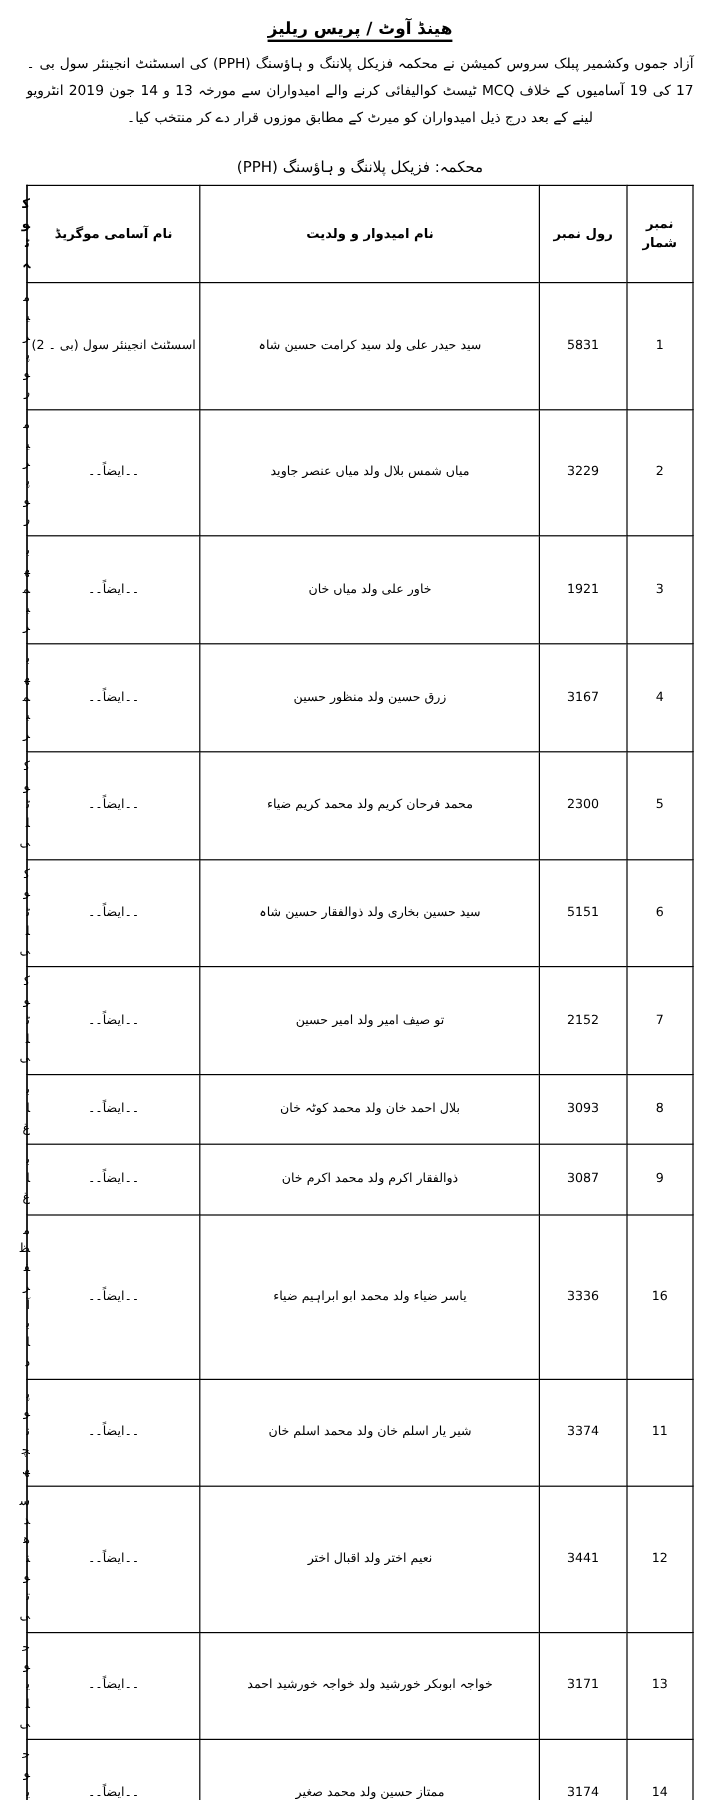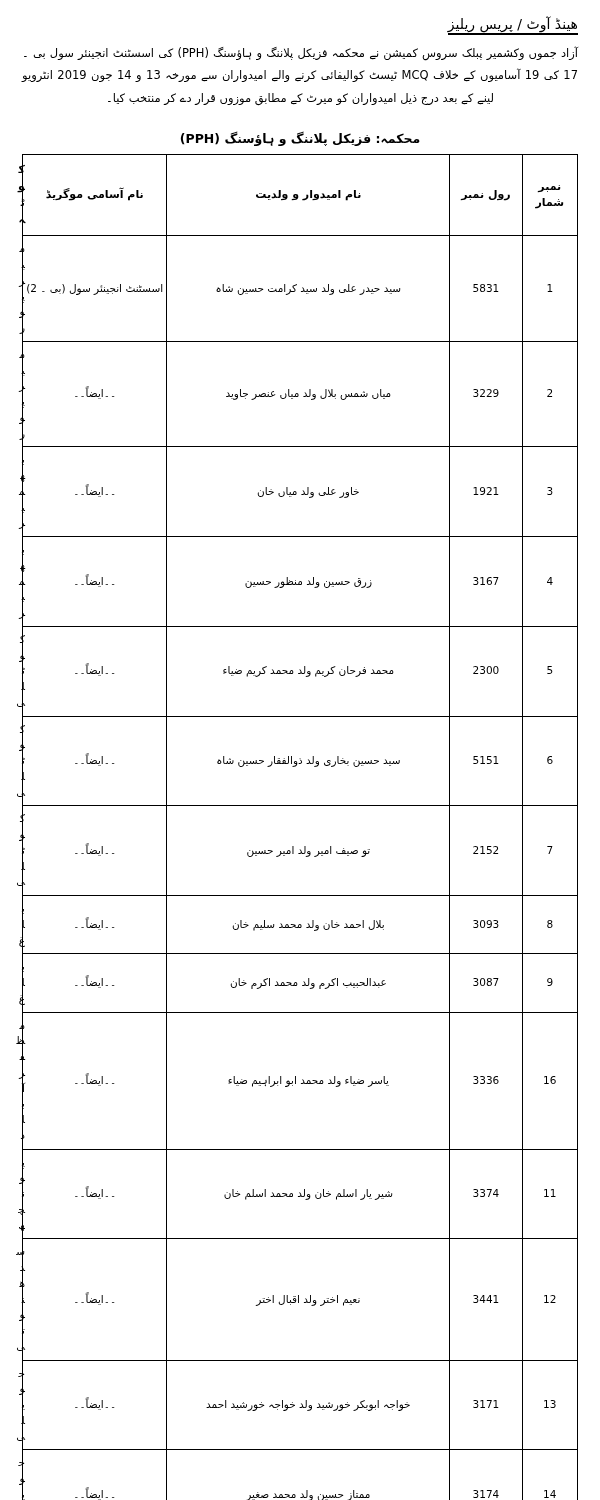--- a/index.html
+++ b/index.html
@@ -13,41 +13,41 @@
     font-family: "DejaVu Sans", sans-serif;
     color: #000000;
     direction: rtl;
   }
   .page {
     width: 600px;
     box-sizing: border-box;
     padding: 14px 22px 10px 22px;
   }
   .heading-underline {
-    text-align: right;
+    text-align: center;
     font-size: 14px;
-    font-weight: normal;
+    font-weight: bold;
     letter-spacing: 0.5px;
     margin: 2px 0 10px 0;
   }
   .heading-underline span {
     border-bottom: 2px solid #000;
     padding-bottom: 1px;
   }
   .para {
     font-size: 11.5px;
     line-height: 1.95;
     text-align: justify;
     text-align-last: center;
     margin: 0 0 22px 0;
   }
   .dept-line {
     text-align: center;
     font-size: 12.5px;
-    font-weight: bold;
+    font-weight: normal;
     margin: 6px 0 8px 0;
   }
   table.reg {
     width: 100%;
     border-collapse: collapse;
     table-layout: fixed;
   }
   table.reg th, table.reg td {
     border: 1px solid #000;
     font-size: 10.5px;
@@ -147,28 +147,28 @@
         <tr>
           <td>7</td>
           <td>2152</td>
           <td class="name-cell">تو صیف امیر ولد امیر حسین</td>
           <td>۔۔ایضاً۔۔</td>
           <td>کوٹلی</td>
         </tr>
         <tr>
           <td>8</td>
           <td>3093</td>
-          <td class="name-cell">بلال احمد خان ولد محمد سلیم خان</td>
+          <td class="name-cell">بلال احمد خان ولد محمد کوٹہ خان</td>
           <td>۔۔ایضاً۔۔</td>
           <td>باغ</td>
         </tr>
         <tr>
           <td>9</td>
           <td>3087</td>
-          <td class="name-cell">عبدالحبیب اکرم ولد محمد اکرم خان</td>
+          <td class="name-cell">ذوالفقار اکرم ولد محمد اکرم خان</td>
           <td>۔۔ایضاً۔۔</td>
           <td>باغ</td>
         </tr>
         <tr>
           <td>16</td>
           <td>3336</td>
           <td class="name-cell">یاسر ضیاء ولد محمد ابو ابراہیم ضیاء</td>
           <td>۔۔ایضاً۔۔</td>
           <td>مظفرآباد</td>
         </tr>

